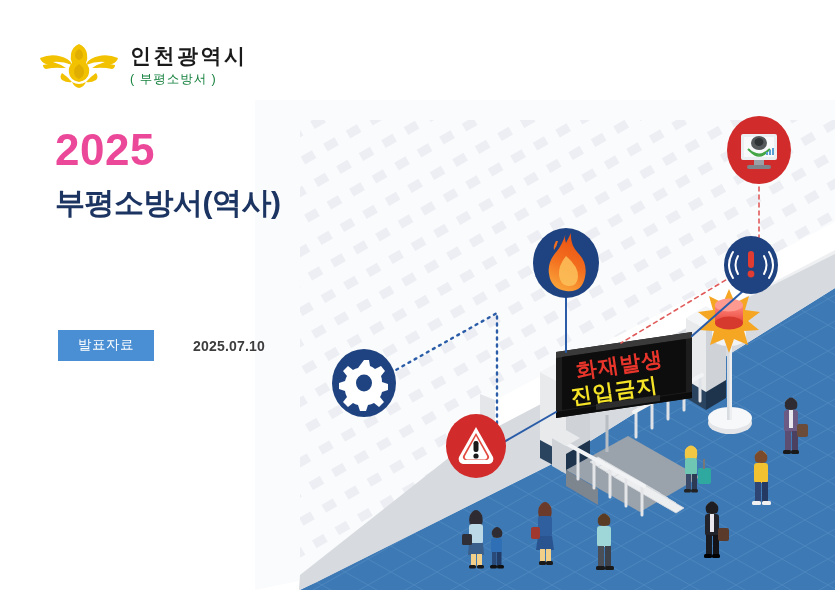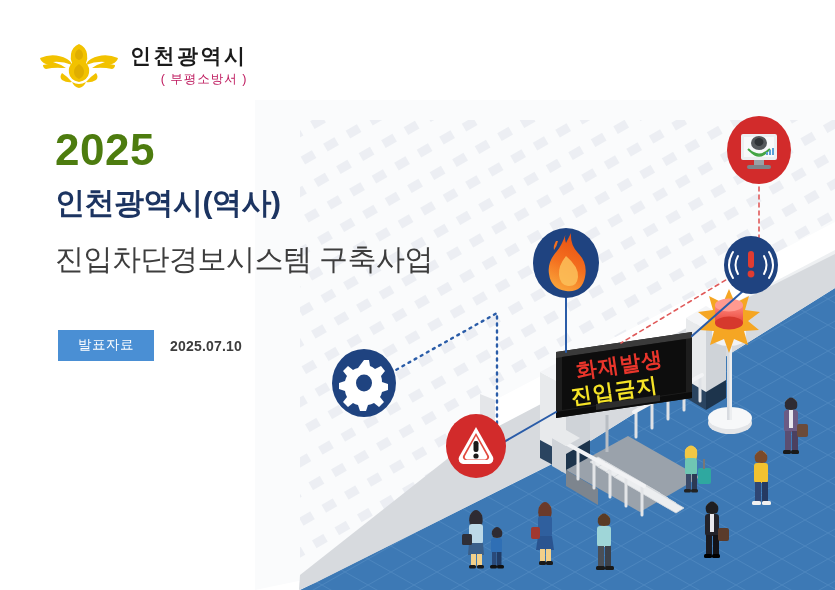--- a/index.html
+++ b/index.html
@@ -36,48 +36,48 @@
     gap: 10px;
   }
   .logo-emblem {
     width: 82px;
     height: 48px;
     flex: none;
   }
   .logo-text {
     display: flex;
     flex-direction: column;
-    align-items: flex-end;
+    align-items: flex-start;
     line-height: 1;
     padding-top: 2px;
   }
   .logo-main {
     font-size: 21px;
     font-weight: 700;
     color: #1a1a1a;
     letter-spacing: 2.5px;
     white-space: nowrap;
   }
   .logo-sub {
     font-size: 12.5px;
     font-weight: 400;
-    color: #be185d;
+    color: #15803d;
     letter-spacing: 1px;
     margin-top: 7px;
     white-space: nowrap;
   }
 
   
   .year {
     position: absolute;
     left: 55px;
     top: 128px;
     font-size: 44px;
     font-weight: 700;
-    color: #4d7c0f;
+    color: #ec4899;
     letter-spacing: 0.5px;
     line-height: 1;
   }
   .title-1 {
     position: absolute;
     left: 55px;
     top: 186px;
     font-size: 30px;
     font-weight: 700;
     color: #1c3461;
@@ -97,21 +97,21 @@
     white-space: nowrap;
   }
 
   
   .meta-row {
     position: absolute;
     left: 58px;
     top: 330px;
     display: flex;
     align-items: center;
-    gap: 16px;
+    gap: 39px;
   }
   .badge {
     background: #4a8fd4;
     color: #ffffff;
     font-size: 13.5px;
     font-weight: 500;
     padding: 6px 20px 7px 20px;
     letter-spacing: 0.5px;
     white-space: nowrap;
   }
@@ -457,22 +457,21 @@
         </g>
       </svg>
     </span>
     <span class="logo-text">
       <span class="logo-main">인천광역시</span>
       <span class="logo-sub">( 부평소방서 )</span>
     </span>
   </div>
 
   <div class="year">2025</div>
-  <div class="title-1">인천광역시(역사)</div>
-  <div class="title-2">진입차단경보시스템 구축사업</div>
+  <div class="title-1">부평소방서(역사)</div>
 
   <div class="meta-row">
     <span class="badge">발표자료</span>
     <span class="date">2025.07.10</span>
   </div>
 
 
 </div>
 
 </body></html>

